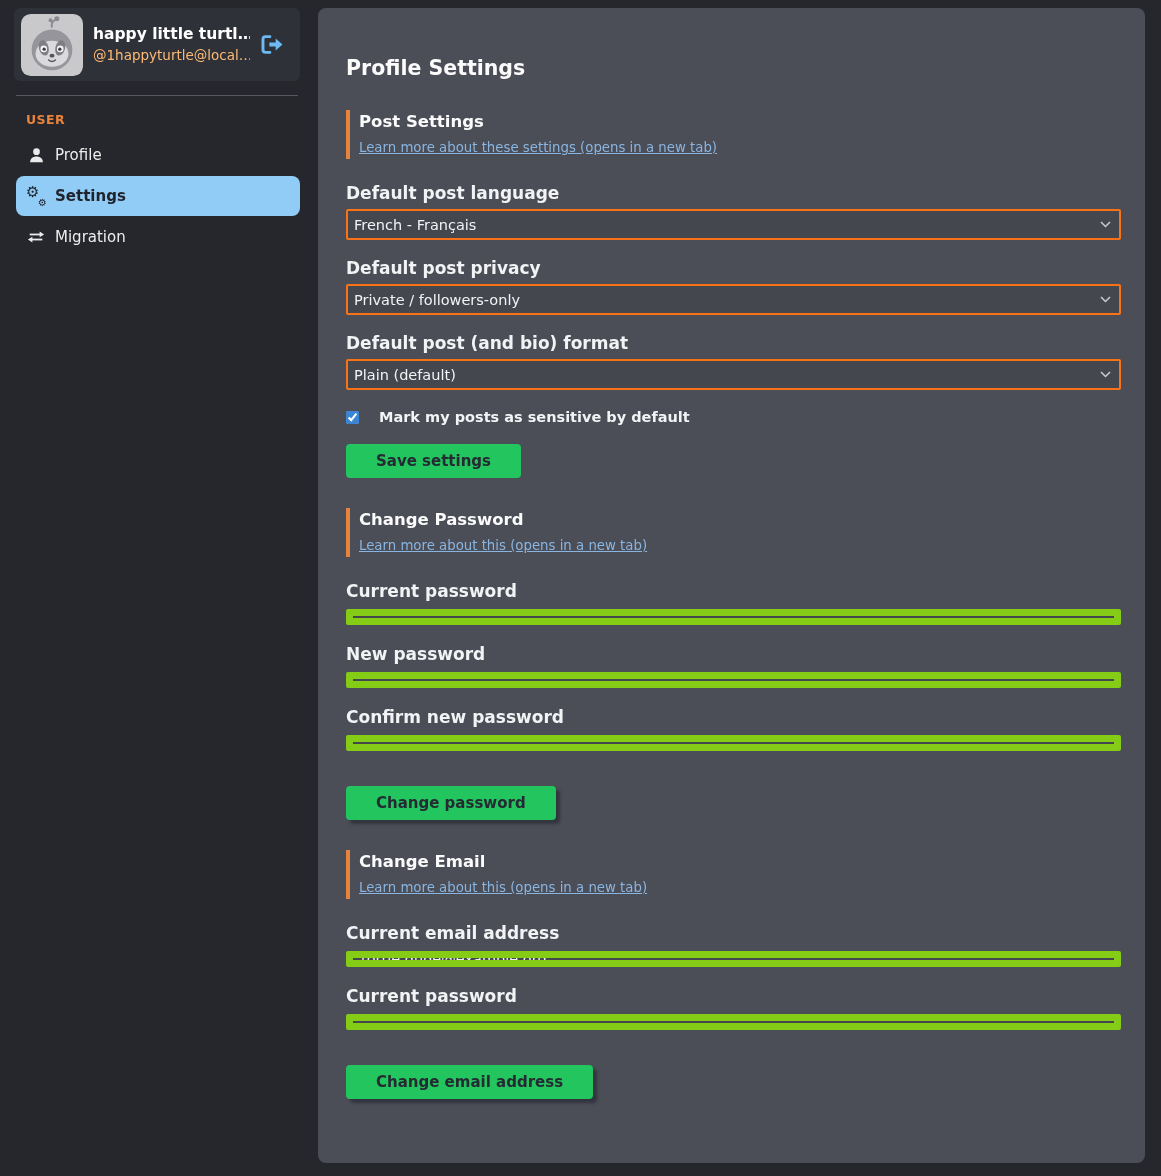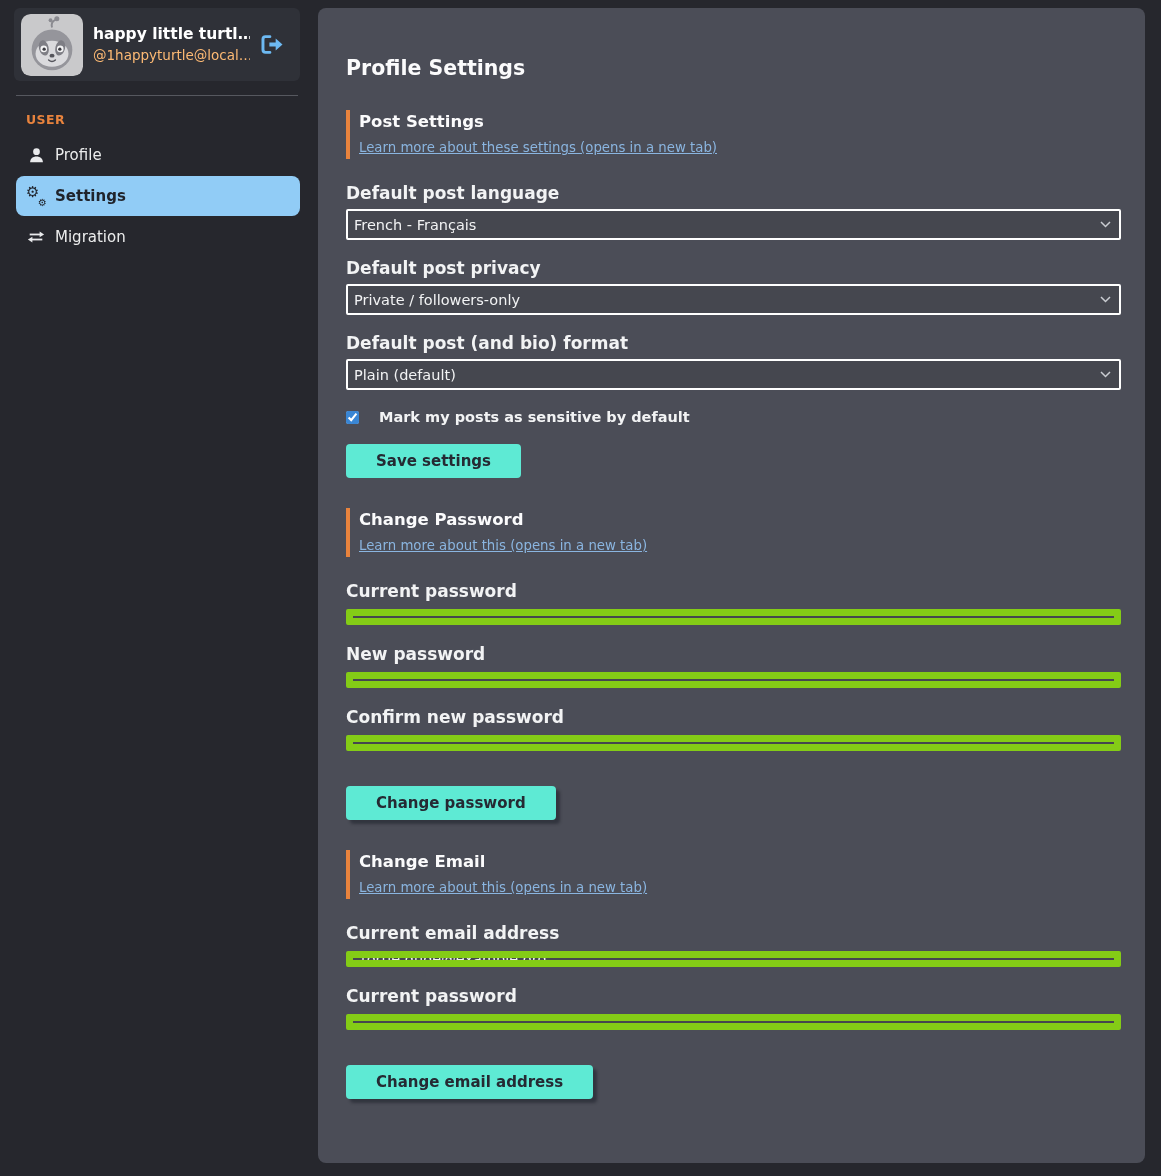--- a/index.html
+++ b/index.html
@@ -98,21 +98,21 @@
   .field-group { margin-bottom: 18px; }
   .field-label {
     display: block;
     font-size: 17px; font-weight: bold; color: #f2f3f4;
     margin-bottom: 6px;
   }
   .select-wrap { position: relative; }
   select.gts-select {
     width: 100%; height: 31px;
     background: #45474f;
-    border: 2px solid #ffffff; border-radius: 2px;
+    border: 2px solid #f97316; border-radius: 2px;
     color: #f2f3f4; font-size: 14.5px;
     font-family: "DejaVu Sans", "Liberation Sans", sans-serif;
     padding: 0 26px 0 6px;
     appearance: none; -webkit-appearance: none; -moz-appearance: none;
     cursor: pointer;
   }
   .select-chevron {
     position: absolute; right: 10px; top: 12px;
     pointer-events: none; line-height: 0;
   }
@@ -127,21 +127,21 @@
   .checkbox-row {
     display: flex; align-items: center; gap: 20px;
     margin: 19px 0 0 0;
   }
   .checkbox-row input[type="checkbox"] {
     width: 13px; height: 13px; accent-color: #3a86d4; cursor: pointer;
   }
   .checkbox-row label { font-size: 14.5px; font-weight: bold; color: #f2f3f4; }
   .btn {
     display: inline-block;
-    background: #5eead4; color: #252a33;
+    background: #22c55e; color: #252a33;
     border: none; border-radius: 4px;
     font-family: "DejaVu Sans", "Liberation Sans", sans-serif;
     font-size: 15px; font-weight: bold;
     padding: 8px 30px; cursor: pointer;
   }
   .btn-save { margin-top: 19px; }
   .btn-shadow { box-shadow: 4px 4px 3px rgba(20, 24, 34, 0.45); }
   .btn-mt { margin-top: 16px; }
 </style>
 </head>

